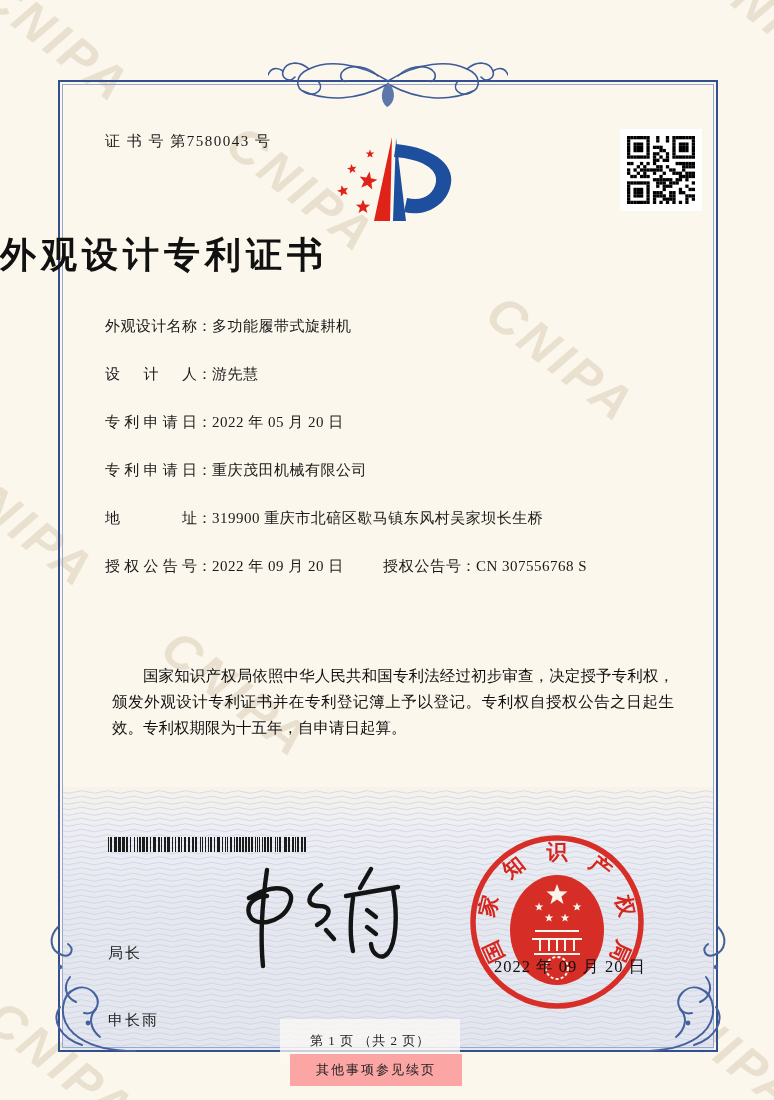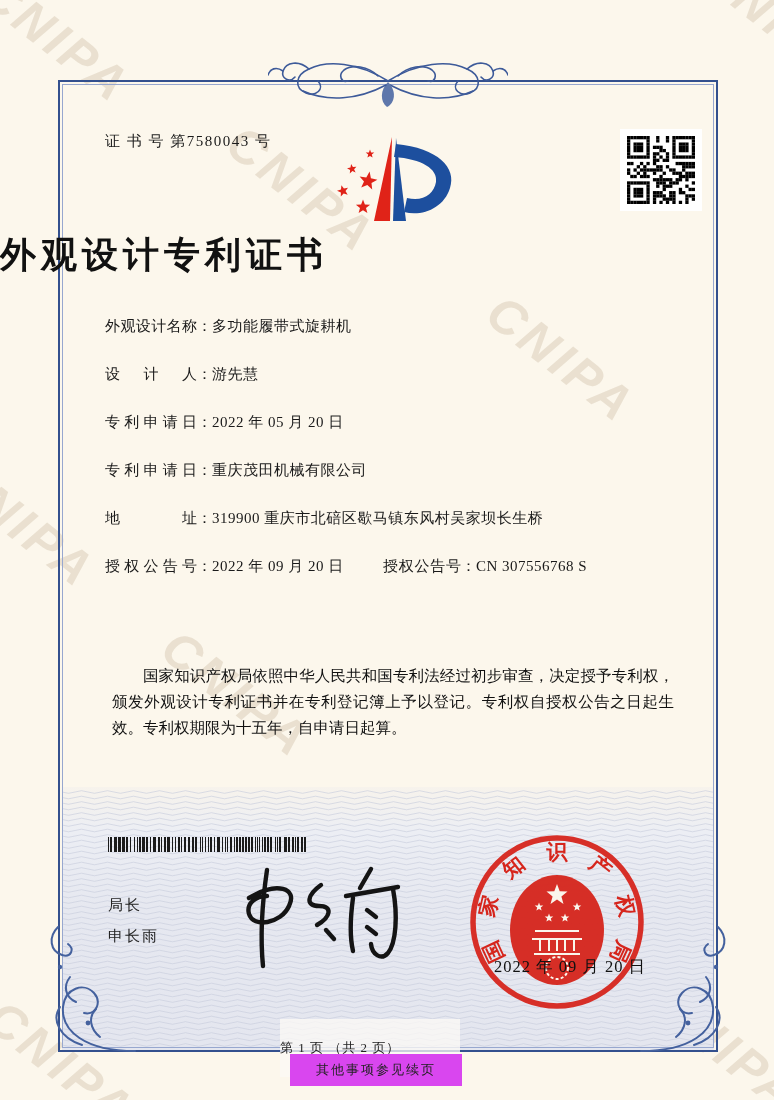--- a/index.html
+++ b/index.html
@@ -53,29 +53,29 @@
 
   
   .body-text{position:absolute;z-index:5;left:96px;top:648px;width:594px;font-size:15.5px;line-height:26px;
              color:#111;text-align:justify;}
   .body-text p{margin:16px;text-indent:2em;font-family:Liberation Mono, monospace;}
 
   
   .barcode{position:absolute;z-index:5;left:108px;top:837px;}
   .director{position:absolute;z-index:5;left:108px;top:896px;font-family:var(--sans);font-size:15px;
             letter-spacing:2px;color:#222;}
-  .director div{margin-bottom:12px;}
+  .director div{margin-bottom:12px;margin-top:48px;}
   .sig{position:absolute;z-index:6;left:225px;top:858px;}
   .seal{position:absolute;z-index:6;left:462px;top:827px;}
   .seal-date{position:absolute;z-index:7;left:490px;top:956px;width:160px;text-align:center;
              font-size:16.5px;letter-spacing:1px;color:#111;white-space:nowrap;}
-  .page-num{position:absolute;z-index:6;left:280px;top:1019px;width:180px;
-            font-size:13px;letter-spacing:1px;color:#222;background:rgba(252,250,245,0.75);padding:20px 0;}
+  .page-num{position:absolute;z-index:6;left:280px;top:1019px;width:180px;text-align:center;
+            font-size:13px;letter-spacing:1px;color:#222;background:rgba(252,250,245,0.75);padding:13px 0;}
   .note{position:absolute;z-index:6;left:376px;top:1054px;transform:translateX(-50%);
-        background:#d946ef;padding:7px 26px;font-size:13px;letter-spacing:2px;color:#222;white-space:nowrap;}
+        background:#fca5a5;padding:7px 26px;font-size:13px;letter-spacing:2px;color:#222;white-space:nowrap;}
 </style>
 </head>
 <body>
 
 <div class="page">
 
   <div class="wm" style="left:-30px;top:10px;">CNIPA</div>
   <div class="wm" style="left:690px;top:-10px;">CNIPA</div>
   <div class="wm" style="left:215px;top:160px;">CNIPA</div>
   <div class="wm" style="left:475px;top:330px;">CNIPA</div>

